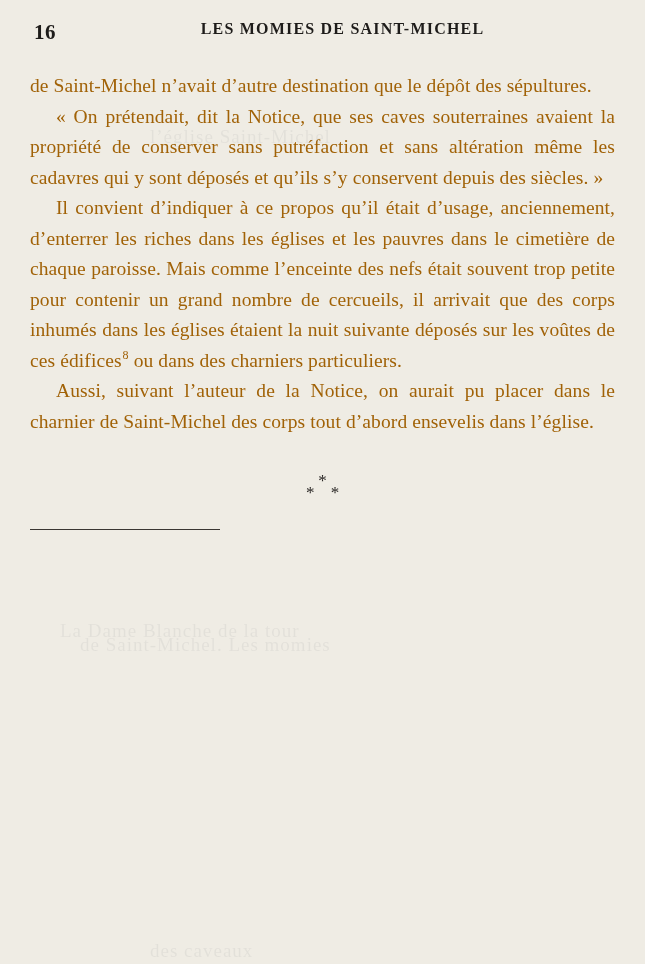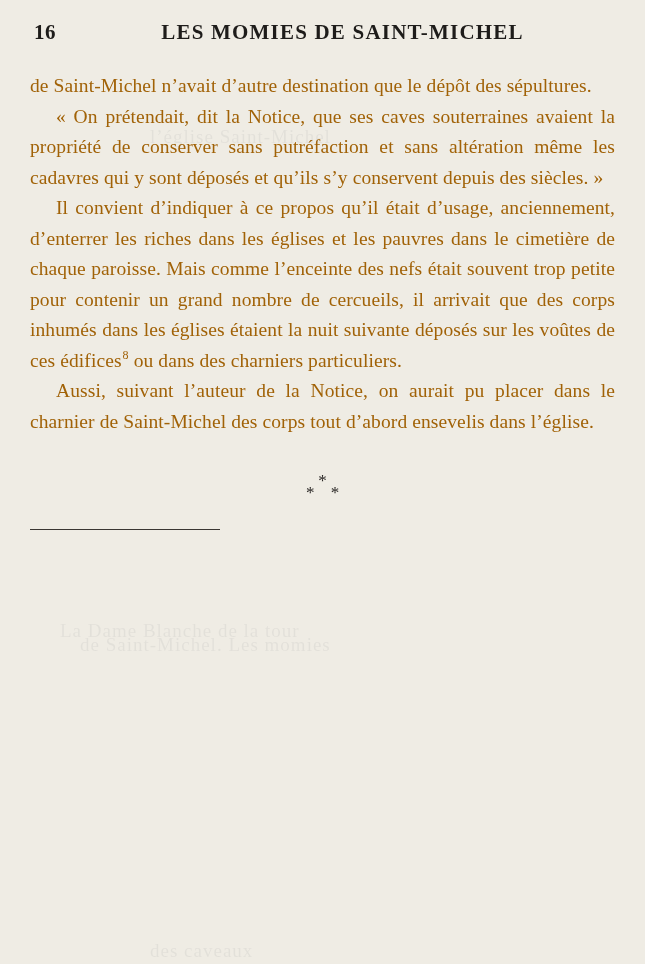--- a/index.html
+++ b/index.html
@@ -29,21 +29,21 @@
   .folio {
     font-size: 21px;
     font-weight: bold;
     letter-spacing: 0.5px;
     color: #1e1c1a;
     width: 110px;
   }
   .running-title {
     flex: 1;
     text-align: center;
-    font-size: 21px;
+    font-size: 16px;
     font-variant: small-caps;
     letter-spacing: 1.2px;
     font-weight: bold;
     color: #1e1c1a;
     padding-right: 70px;
   }
   .body {
     padding: 26px 30px 0 30px;
   }
   p {

